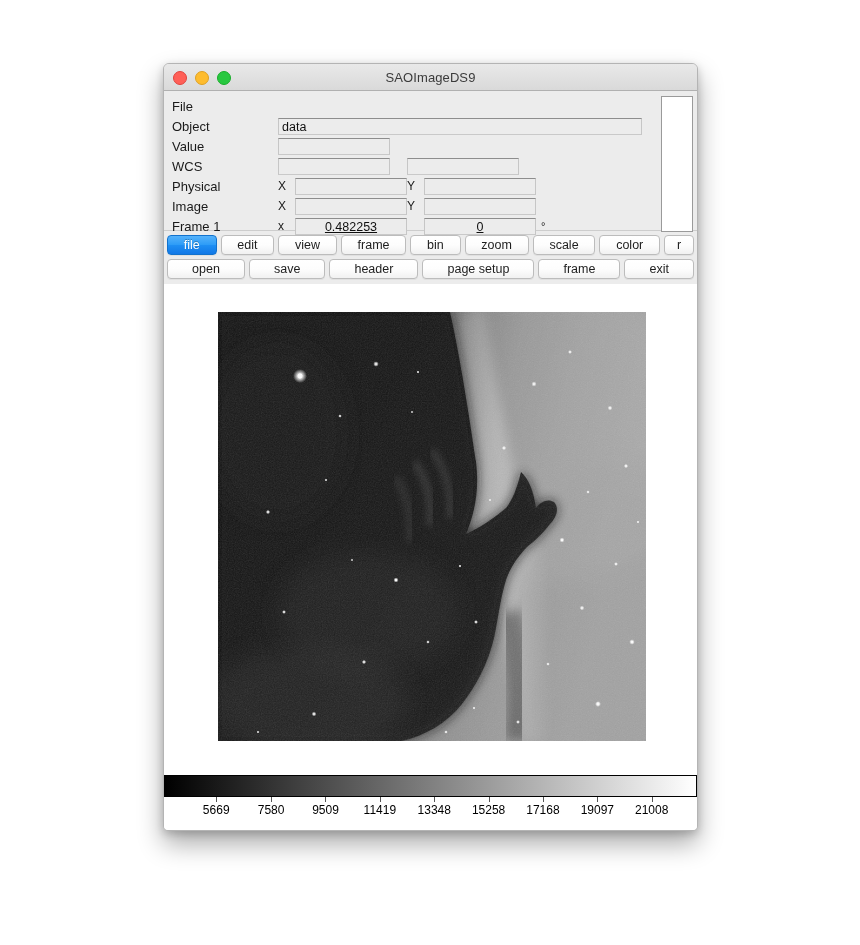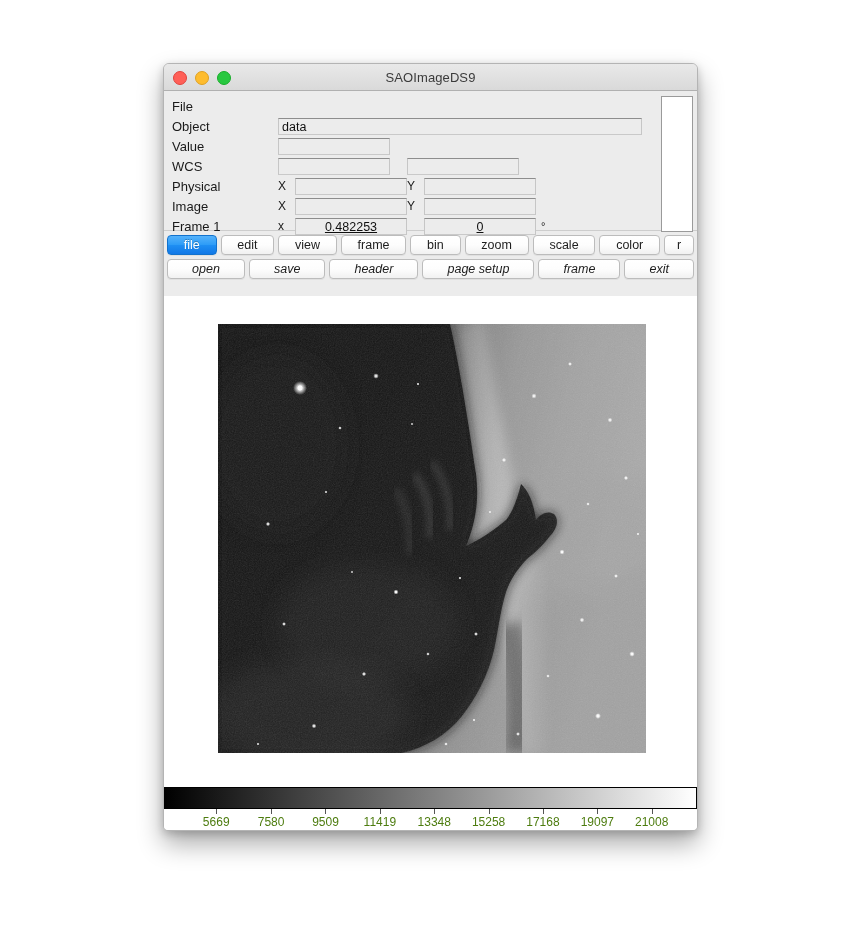--- a/index.html
+++ b/index.html
@@ -133,21 +133,21 @@
   #buttonbars {
     background: #ececec;
     padding: 4px 3px 5px 3px;
     box-sizing: border-box;
   }
   .btnrow {
     display: flex;
     gap: 4px;
     margin-bottom: 4px;
   }
-  .btnrow:last-child { margin-bottom: 12px; font-style: italic; }
+  .btnrow:last-child { margin-bottom: 0; }
   .btn {
     flex: 1 1 auto;
     height: 20px;
     background: linear-gradient(to bottom, #ffffff 0%, #fdfdfd 50%, #f1f1f1 100%);
     border: 1px solid #bcbcbc;
     border-radius: 4px;
     font-size: 12.5px;
     color: #1d1d1d;
     display: flex;
     align-items: center;
@@ -213,21 +213,21 @@
     position: absolute;
     top: 0;
     width: 1px;
     height: 5px;
     background: #555;
   }
   .ticklabel {
     position: absolute;
     top: 6px;
     font-size: 12px;
-    color: #4d7c0f;
+    color: #000000;
     transform: translateX(-50%);
     white-space: nowrap;
   }
 </style>
 </head>
 <body>
 
 <div id="ds9-window">
 
   <div id="titlebar">

